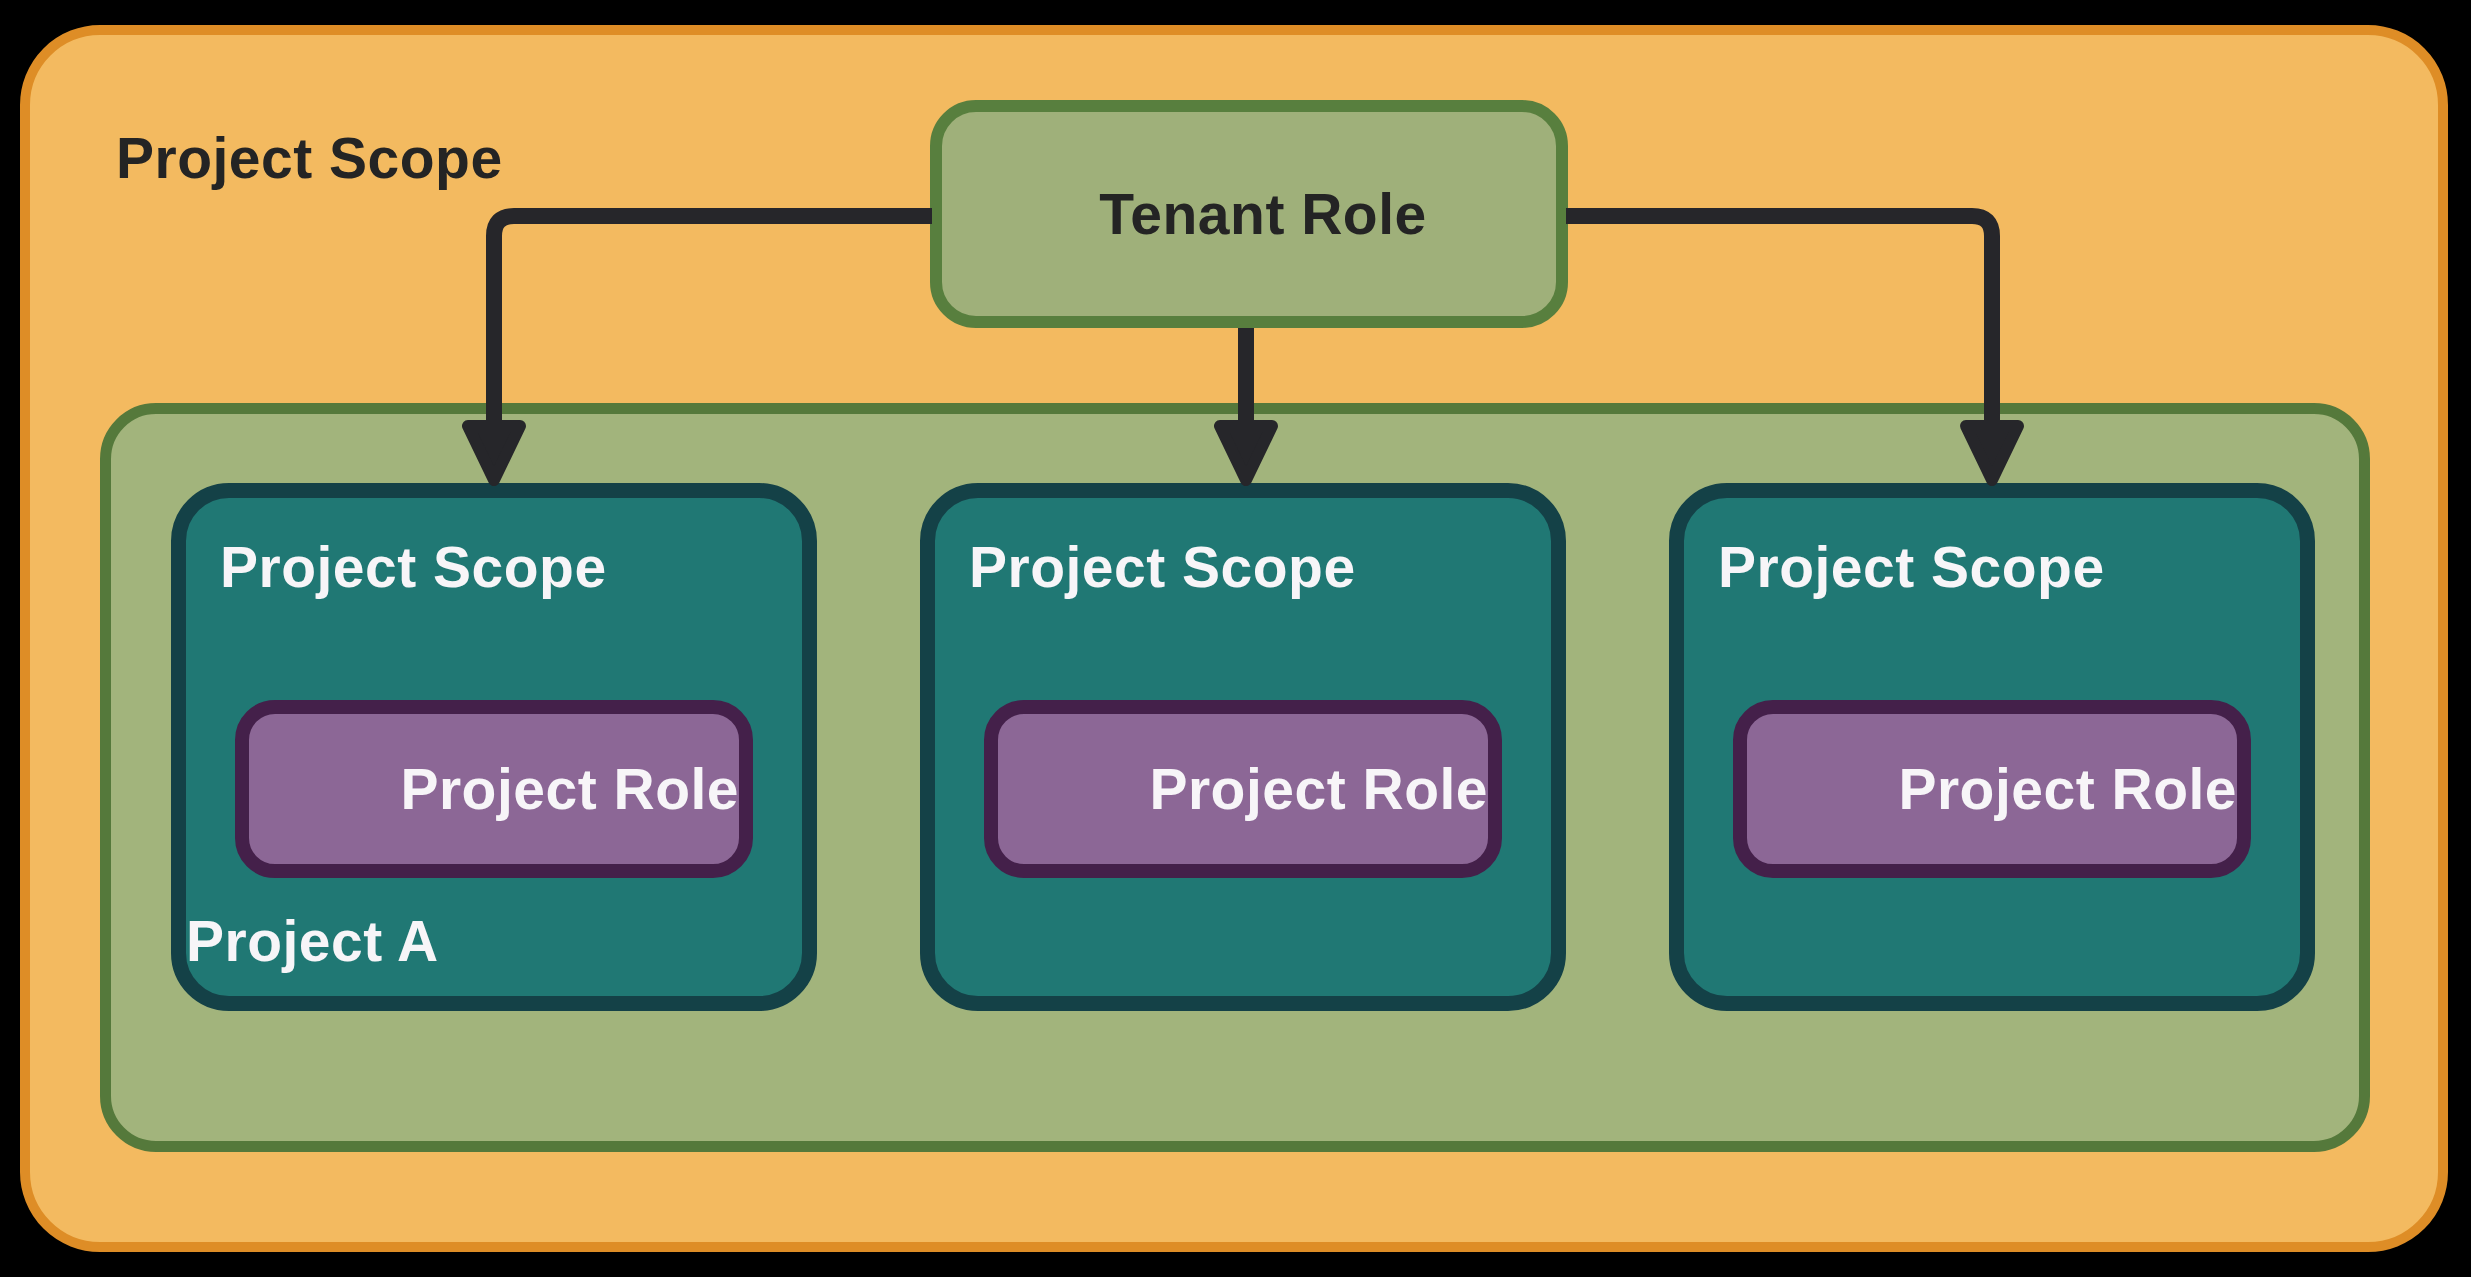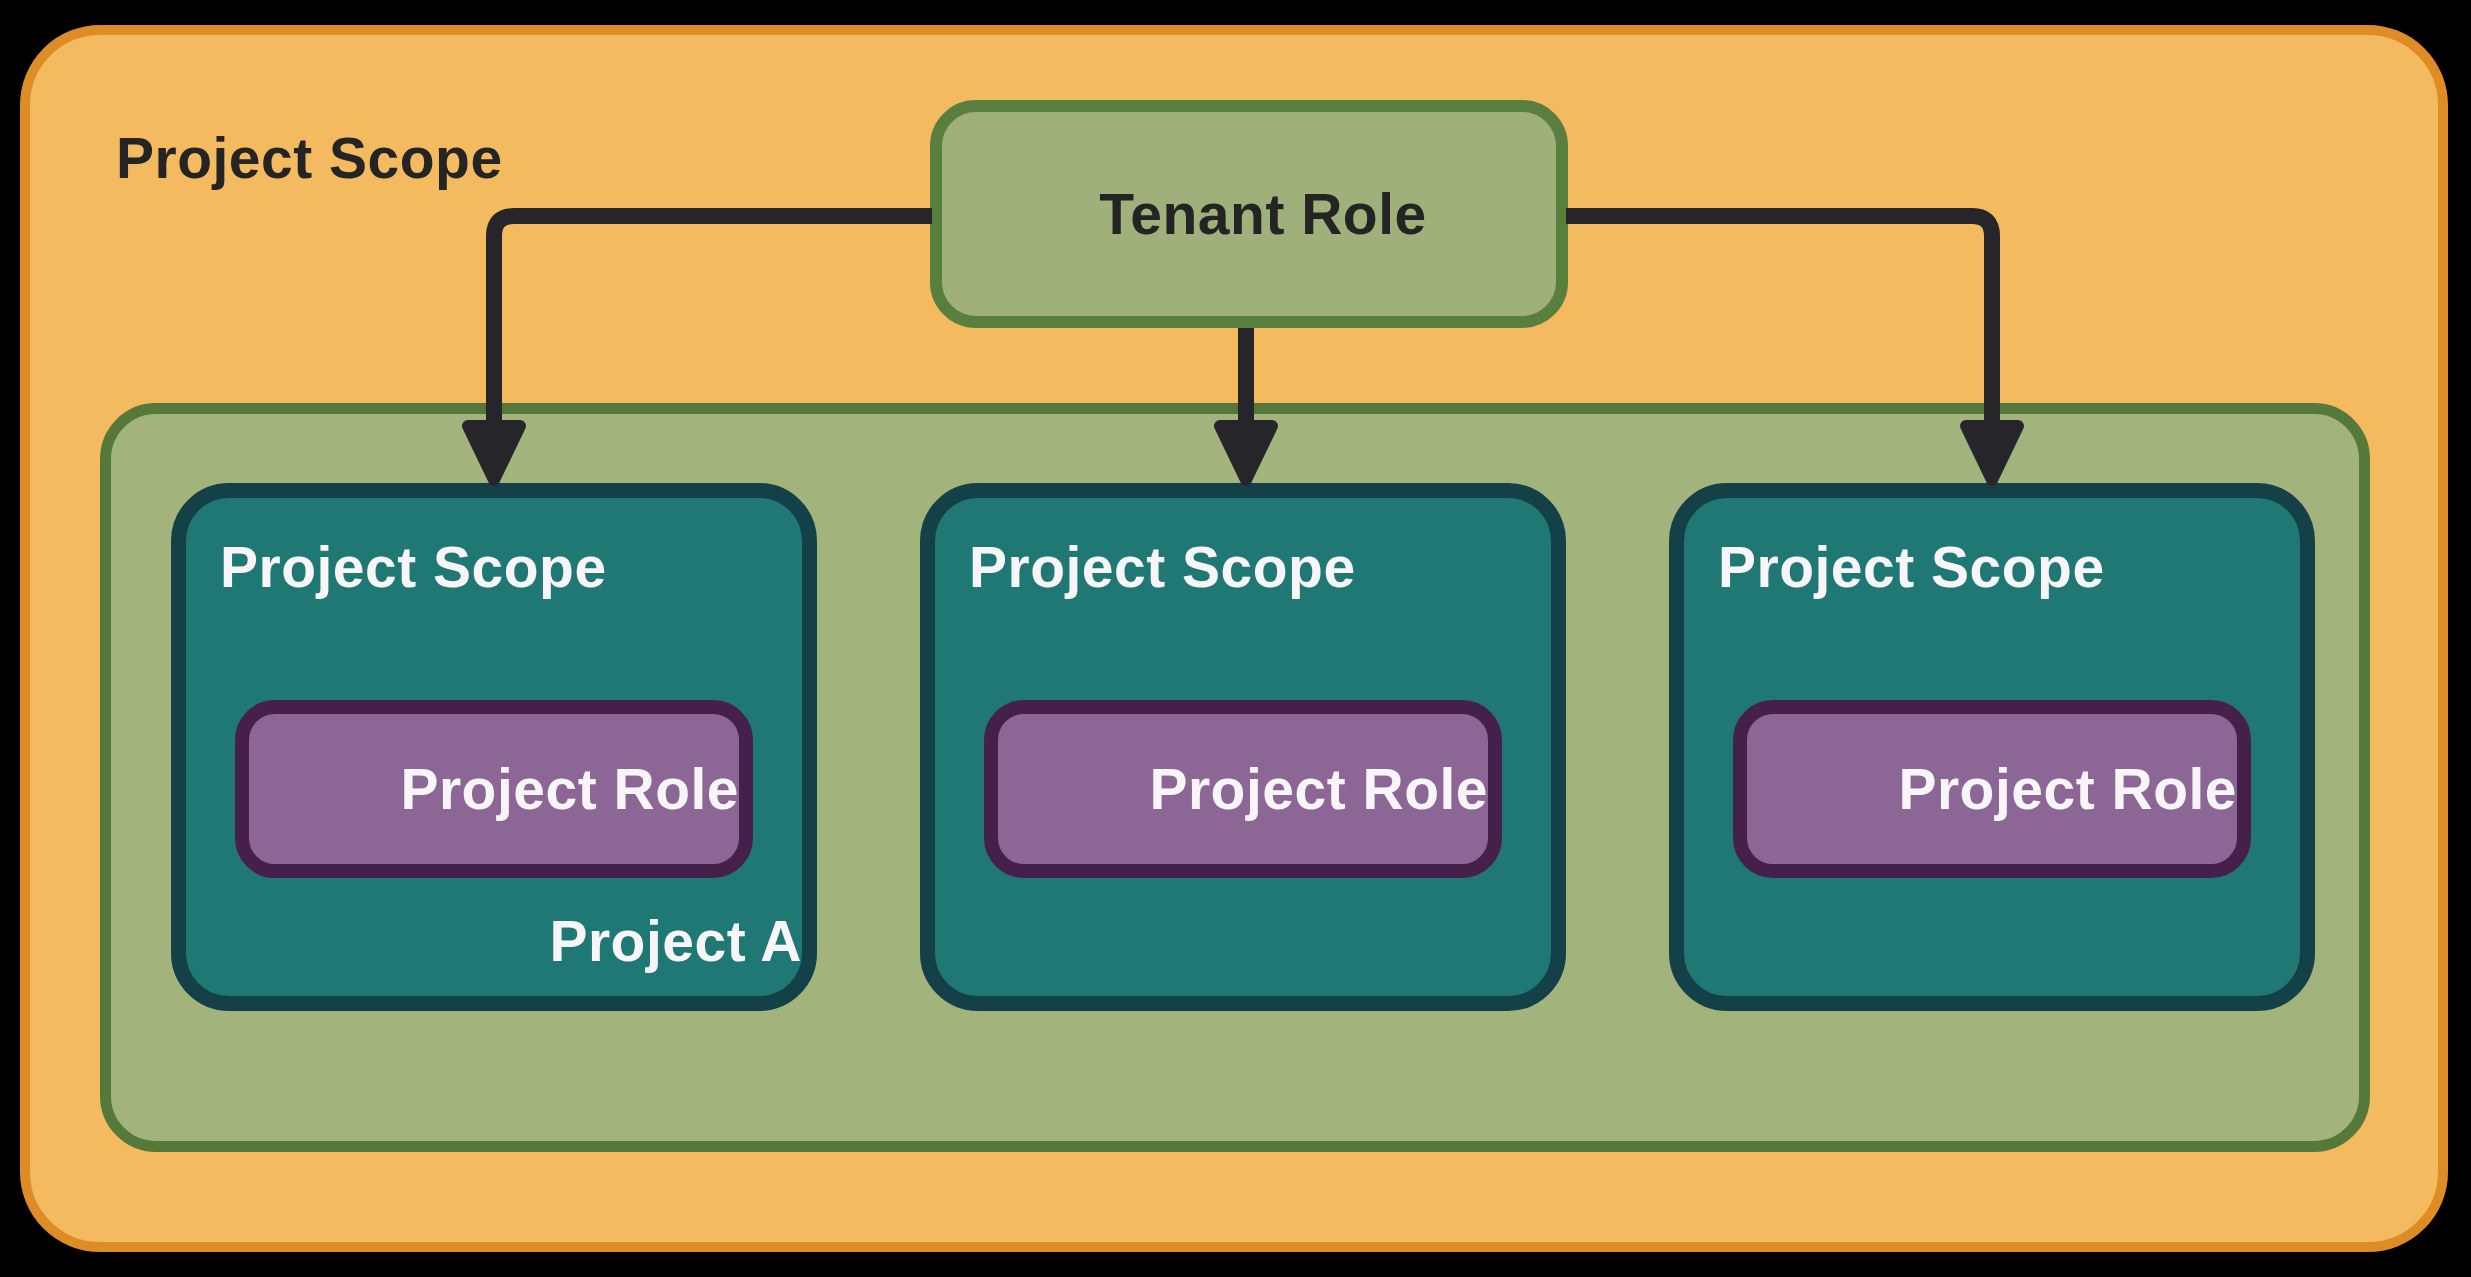--- a/index.html
+++ b/index.html
@@ -84,21 +84,21 @@
     width:518px;height:178px;
     box-sizing:border-box;
     background:var(--purple-fill);
     border:14px solid var(--purple-border);
     border-radius:40px;
     display:flex;align-items:center;justify-content:flex-end;
     font-size:57px;letter-spacing:0.5px;
   }
   .project-name{
     position:absolute;left:0;bottom:22px;
-    width:100%;text-align:right;
+    width:100%;text-align:left;
     font-size:57px;letter-spacing:0.5px;
   }
   .arrows{
     position:absolute;left:0;top:0;
     width:2471px;height:1277px;
     pointer-events:none;
   }
   .arrow-path{
     fill:none;
     stroke:var(--arrow);

